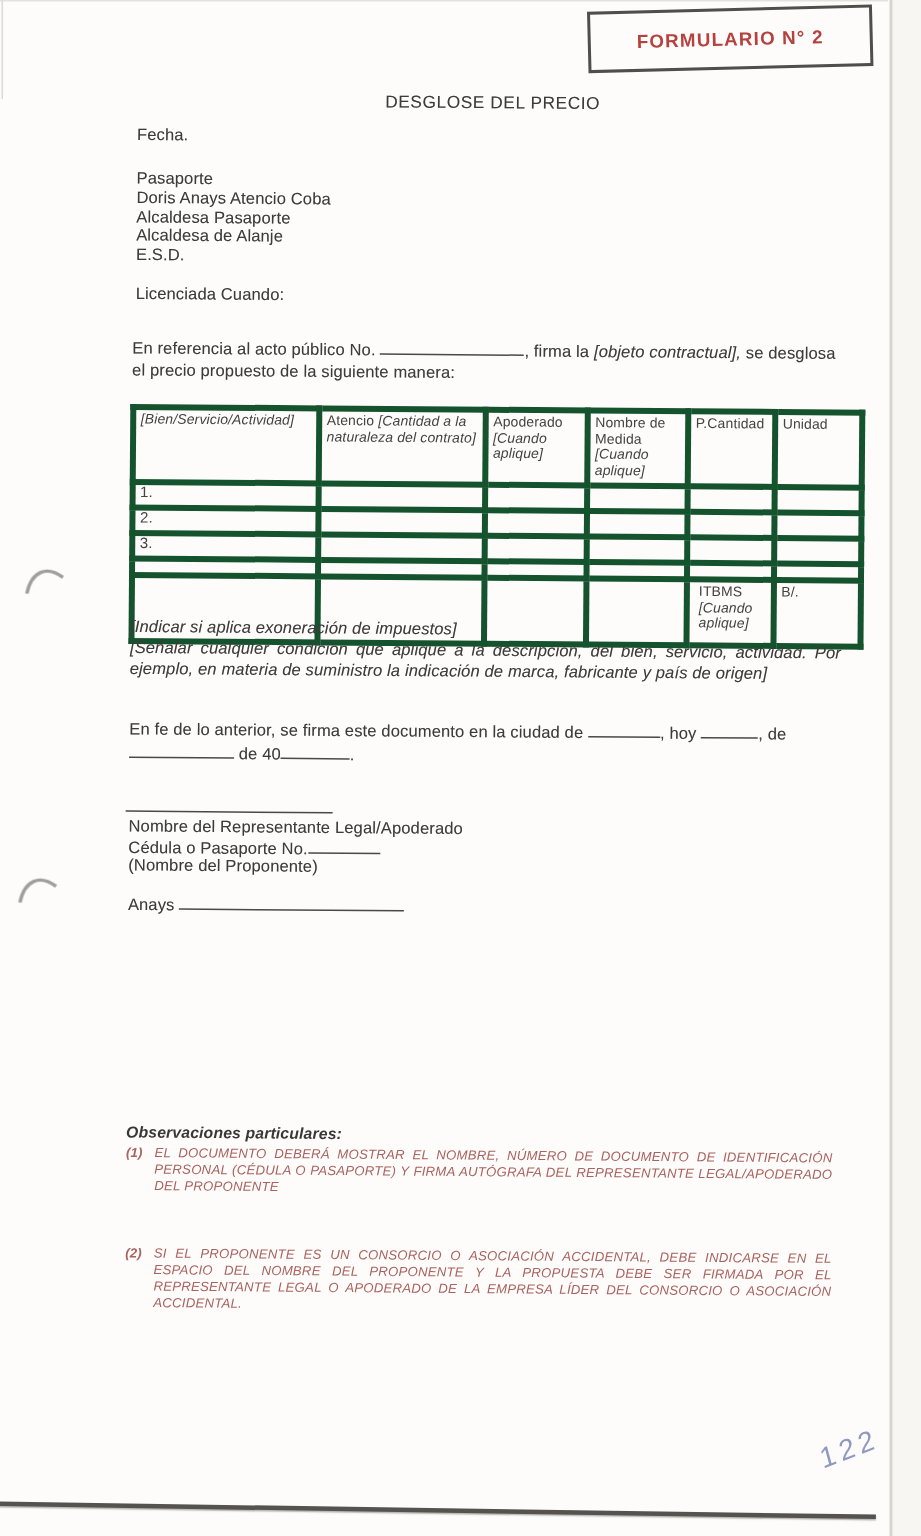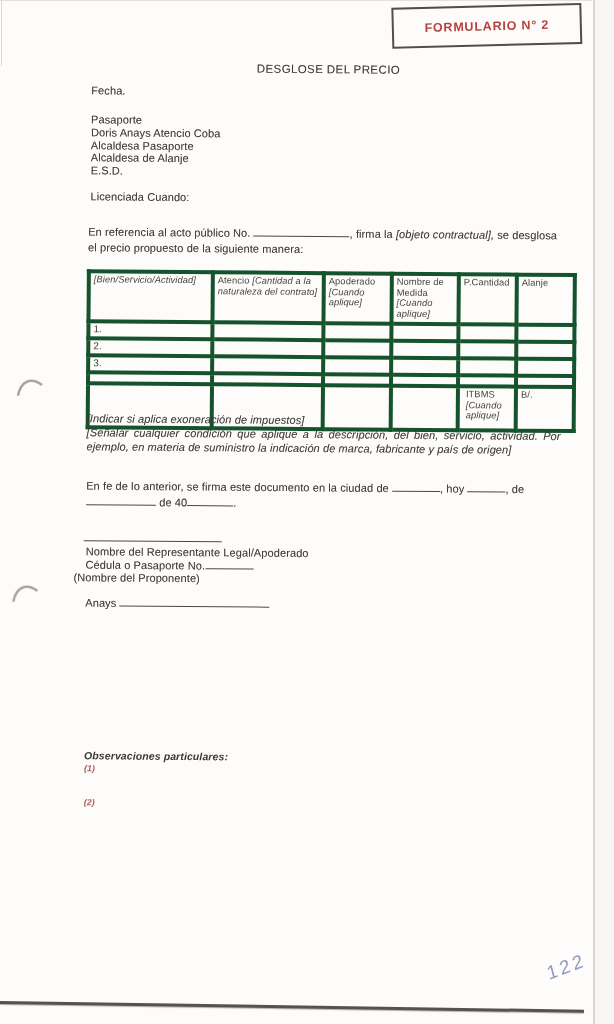--- a/index.html
+++ b/index.html
@@ -112,21 +112,21 @@
         </td>
         <td>
           <span>Apoderado</span>
           <span class="it">[Cuando aplique]</span>
         </td>
         <td>
           <span>Nombre de Medida</span>
           <span class="it">[Cuando aplique]</span>
         </td>
         <td>P.Cantidad</td>
-        <td>Alanje</td>
+        <td>Unidad</td>
       </tr>
       <tr class="item">
         <td>1.</td>
         <td></td>
             <td></td>
         <td></td>
             <td></td>
         <td></td>
       </tr>
       <tr class="item">
@@ -178,39 +178,41 @@
     <div class="abs t" style="left:86px;top:497px;white-space:nowrap;">
       <span class="u u70"></span>
       <span>de 40</span><span class="u u46"></span><span>.</span>
     </div>
 
     <div class="abs rule" style="left:84px;top:532px;width:138px;height:10px;"></div>
     <div class="abs t" style="left:86px;top:547px;">Nombre del Representante Legal/Apoderado</div>
     <div class="abs t" style="left:86px;top:560px;white-space:nowrap;">
       <span>Cédula o Pasaporte No.</span><span class="u u48"></span>
     </div>
-    <div class="abs t" style="left:74px;top:573px;">(Nombre del Proponente)</div>
+    <div class="abs t" style="left:86px;top:573px;">(Nombre del Proponente)</div>
     <div class="abs t" style="left:86px;top:598px;white-space:nowrap;">
       <span>Anays</span>
       <span class="u u150"></span>
     </div>
 
     <svg class="arc" style="left:14px;top:378px;" width="30" height="24">
       <path d="M3 20 C6 5, 16 1, 27 9" stroke="#8f8e8c" stroke-width="2.3" fill="none"></path>
     </svg>
     <svg class="arc" style="left:11px;top:584px;" width="30" height="24">
       <path d="M3 20 C6 5, 16 1, 27 9" stroke="#8f8e8c" stroke-width="2.3" fill="none"></path>
     </svg>
 
     <div class="abs obs-head" style="left:86px;top:751px;">Observaciones particulares:</div>
     <div class="abs obs-item" style="left:86px;top:765px;">
       <span class="num">(1)</span>
+      <span>EL DOCUMENTO DEBERÁ MOSTRAR EL NOMBRE, NÚMERO DE DOCUMENTO DE IDENTIFICACIÓN PERSONAL (CÉDULA O PASAPORTE) Y FIRMA AUTÓGRAFA DEL REPRESENTANTE LEGAL/APODERADO DEL PROPONENTE</span>
     </div>
     <div class="abs obs-item" style="left:86px;top:799px;">
       <span class="num">(2)</span>
+      <span>SI EL PROPONENTE ES UN CONSORCIO O ASOCIACIÓN ACCIDENTAL, DEBE INDICARSE EN EL ESPACIO DEL NOMBRE DEL PROPONENTE Y LA PROPUESTA DEBE SER FIRMADA POR EL REPRESENTANTE LEGAL O APODERADO DE LA EMPRESA LÍDER DEL CONSORCIO O ASOCIACIÓN ACCIDENTAL.</span>
     </div>
 
   </div>
 
   <div class="hand">122</div>
   <div class="edge-bottom"></div>
 
 </div>
 
 </body></html>

